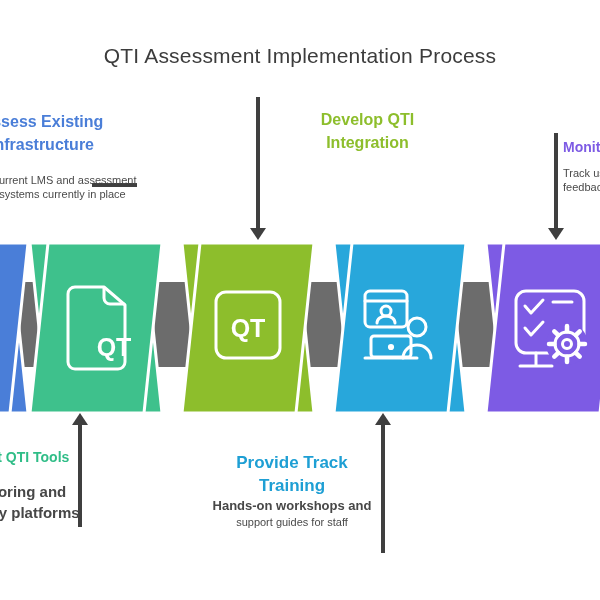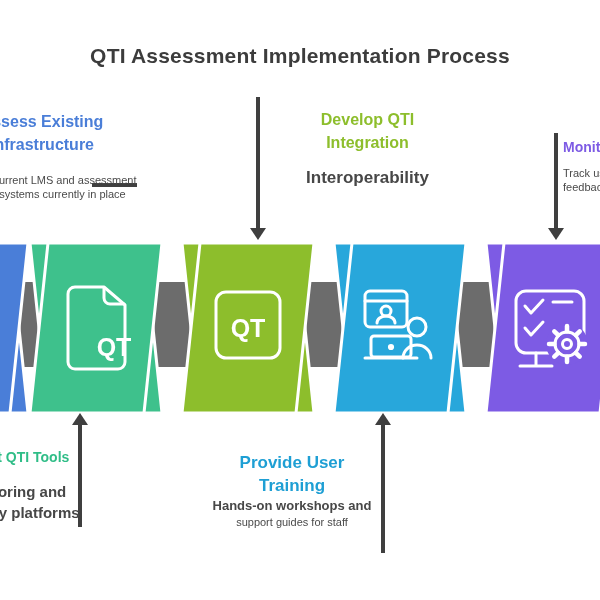--- a/index.html
+++ b/index.html
@@ -2,21 +2,21 @@
 <html><head>
 <meta charset="utf-8">
 <style>
   html,body{margin:0;padding:0;}
   body{width:600px;height:600px;position:relative;overflow:hidden;background:#ffffff;
        font-family:"Liberation Sans","DejaVu Sans",sans-serif;}
   #stage{position:absolute;inset:0;width:600px;height:600px;}
   svg{position:absolute;left:0;top:0;}
   .txt{position:absolute;z-index:5;}
   .pre{white-space:pre-line;}
-  #title{left:0;top:44px;width:600px;text-align:center;font-size:21px;font-weight:bold;
+  #title{left:0;top:44px;width:600px;text-align:center;font-size:21px;font-weight:normal;
          color:#3C3C3C;letter-spacing:.2px;}
   .co-h{font-weight:bold;line-height:1.45;}
   .co-strong{font-weight:bold;color:#474747;}
   .co-desc{color:#4A4A4A;font-size:11px;line-height:1.28;}
   #callout-assess{left:-58px;top:110px;width:200px;text-align:center;}
   #callout-assess .co-h{font-size:16px;}
   #callout-assess .co-desc{margin-top:17px;}
   #callout-develop{left:280px;top:108px;width:175px;text-align:center;}
   #callout-develop .co-h{font-size:16px;}
   #callout-develop .co-strong{font-size:17px;margin-top:14px;}
@@ -122,34 +122,33 @@
 
   <div class="txt" id="callout-assess">
     <div class="co-h pre" style="color: rgb(74, 126, 216);">Assess Existing
 Infrastructure</div>
     <div class="co-desc">Evaluate current LMS and assessment delivery systems currently in place</div>
   </div>
 
   <div class="txt" id="callout-develop">
     <div class="co-h pre" style="color: rgb(141, 190, 44);">Develop QTI
 Integration</div>
-    <div class="co-strong">Interoperability</div>
   </div>
 
   <div class="txt" id="callout-monitor">
     <div class="co-h" style="color: rgb(125, 91, 228);">Monitor and Optimize</div>
     <div class="co-desc">Track usage and gather feedback to refine</div>
   </div>
 
   <div class="txt" id="callout-select">
     <div class="co-h" style="color: rgb(47, 189, 135);">Select QTI Tools</div>
     <div class="co-strong pre">Authoring and
 delivery platforms</div>
   </div>
 
   <div class="txt" id="callout-training">
-    <div class="co-h pre" style="color: rgb(30, 159, 212);">Provide User
+    <div class="co-h pre" style="color: rgb(30, 159, 212);">Provide Track
 Training</div>
     <div class="co-strong">Hands-on workshops and</div>
     <div class="co-desc">support guides for staff</div>
   </div>
 
 </div>
 
 </body></html>

